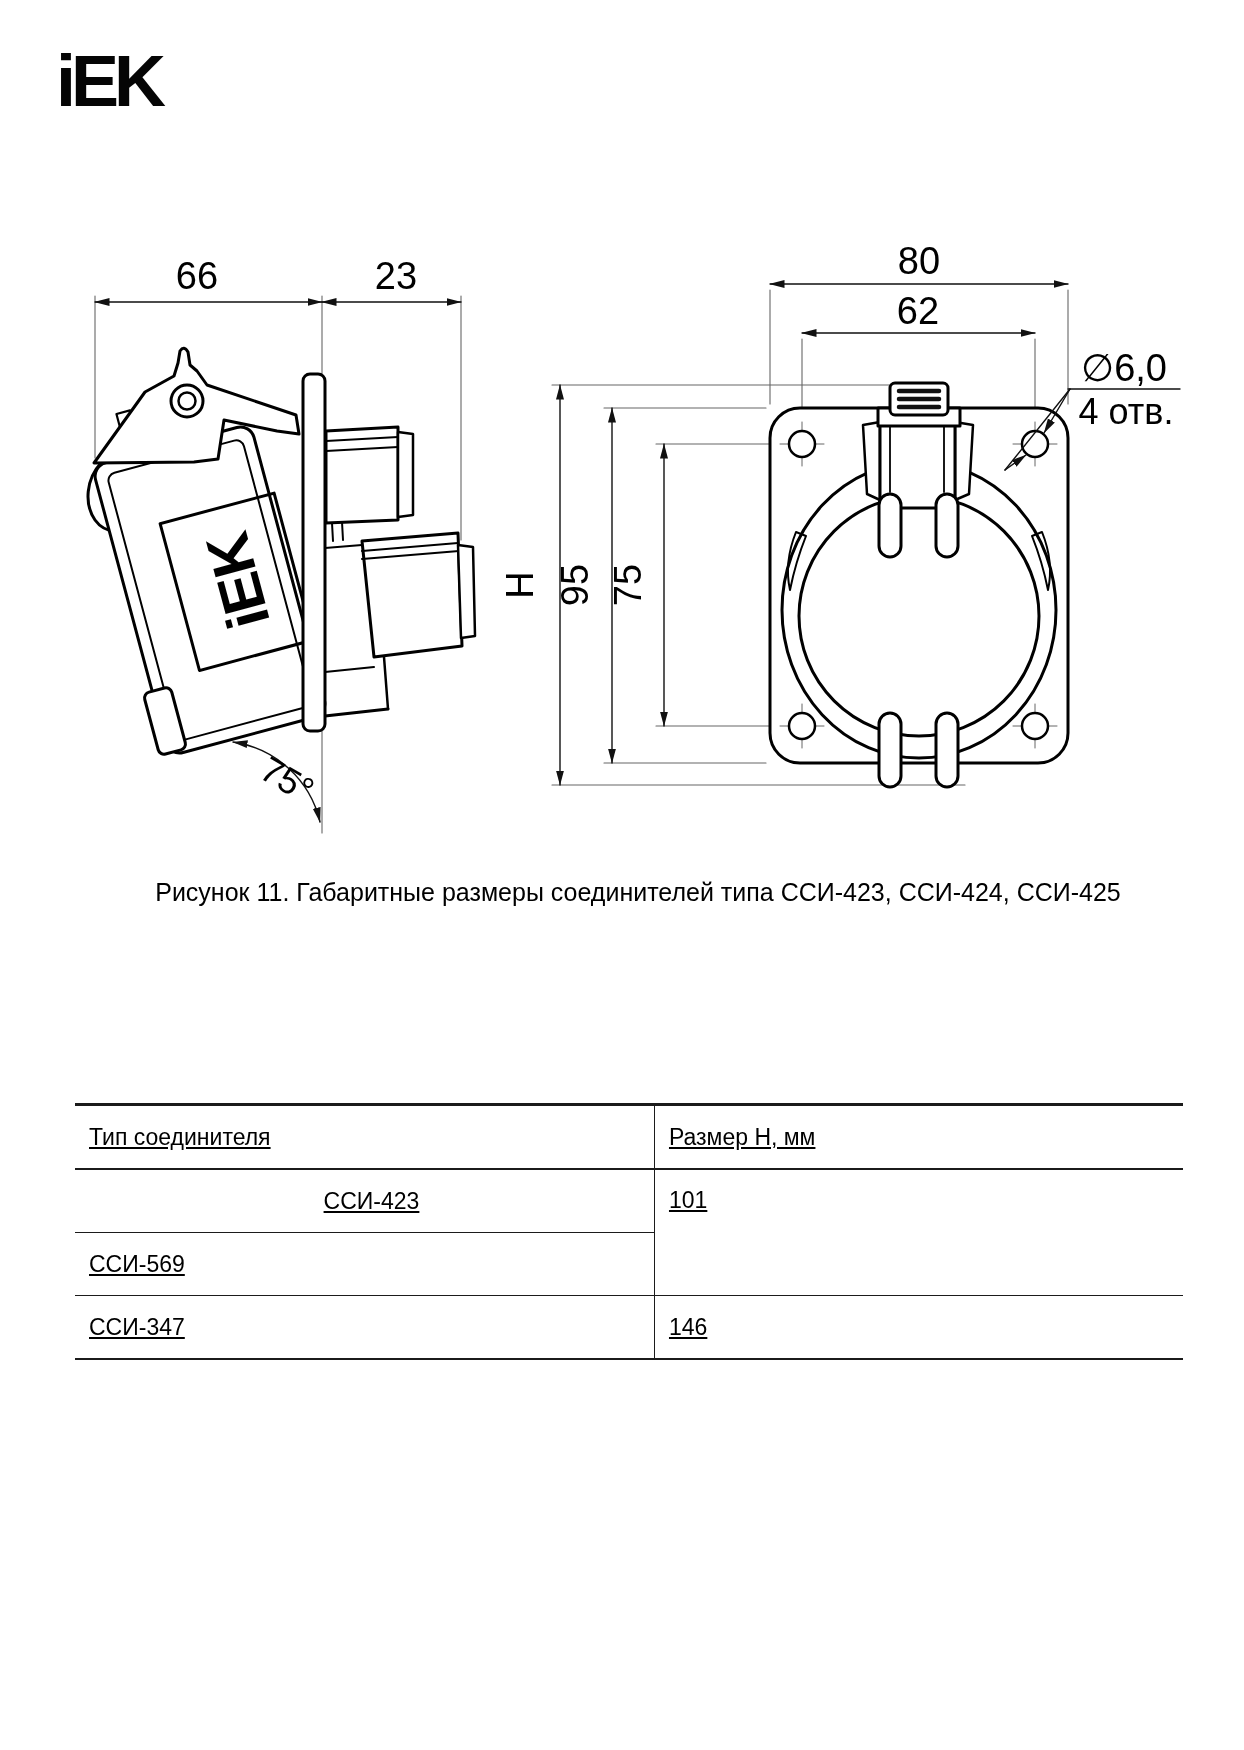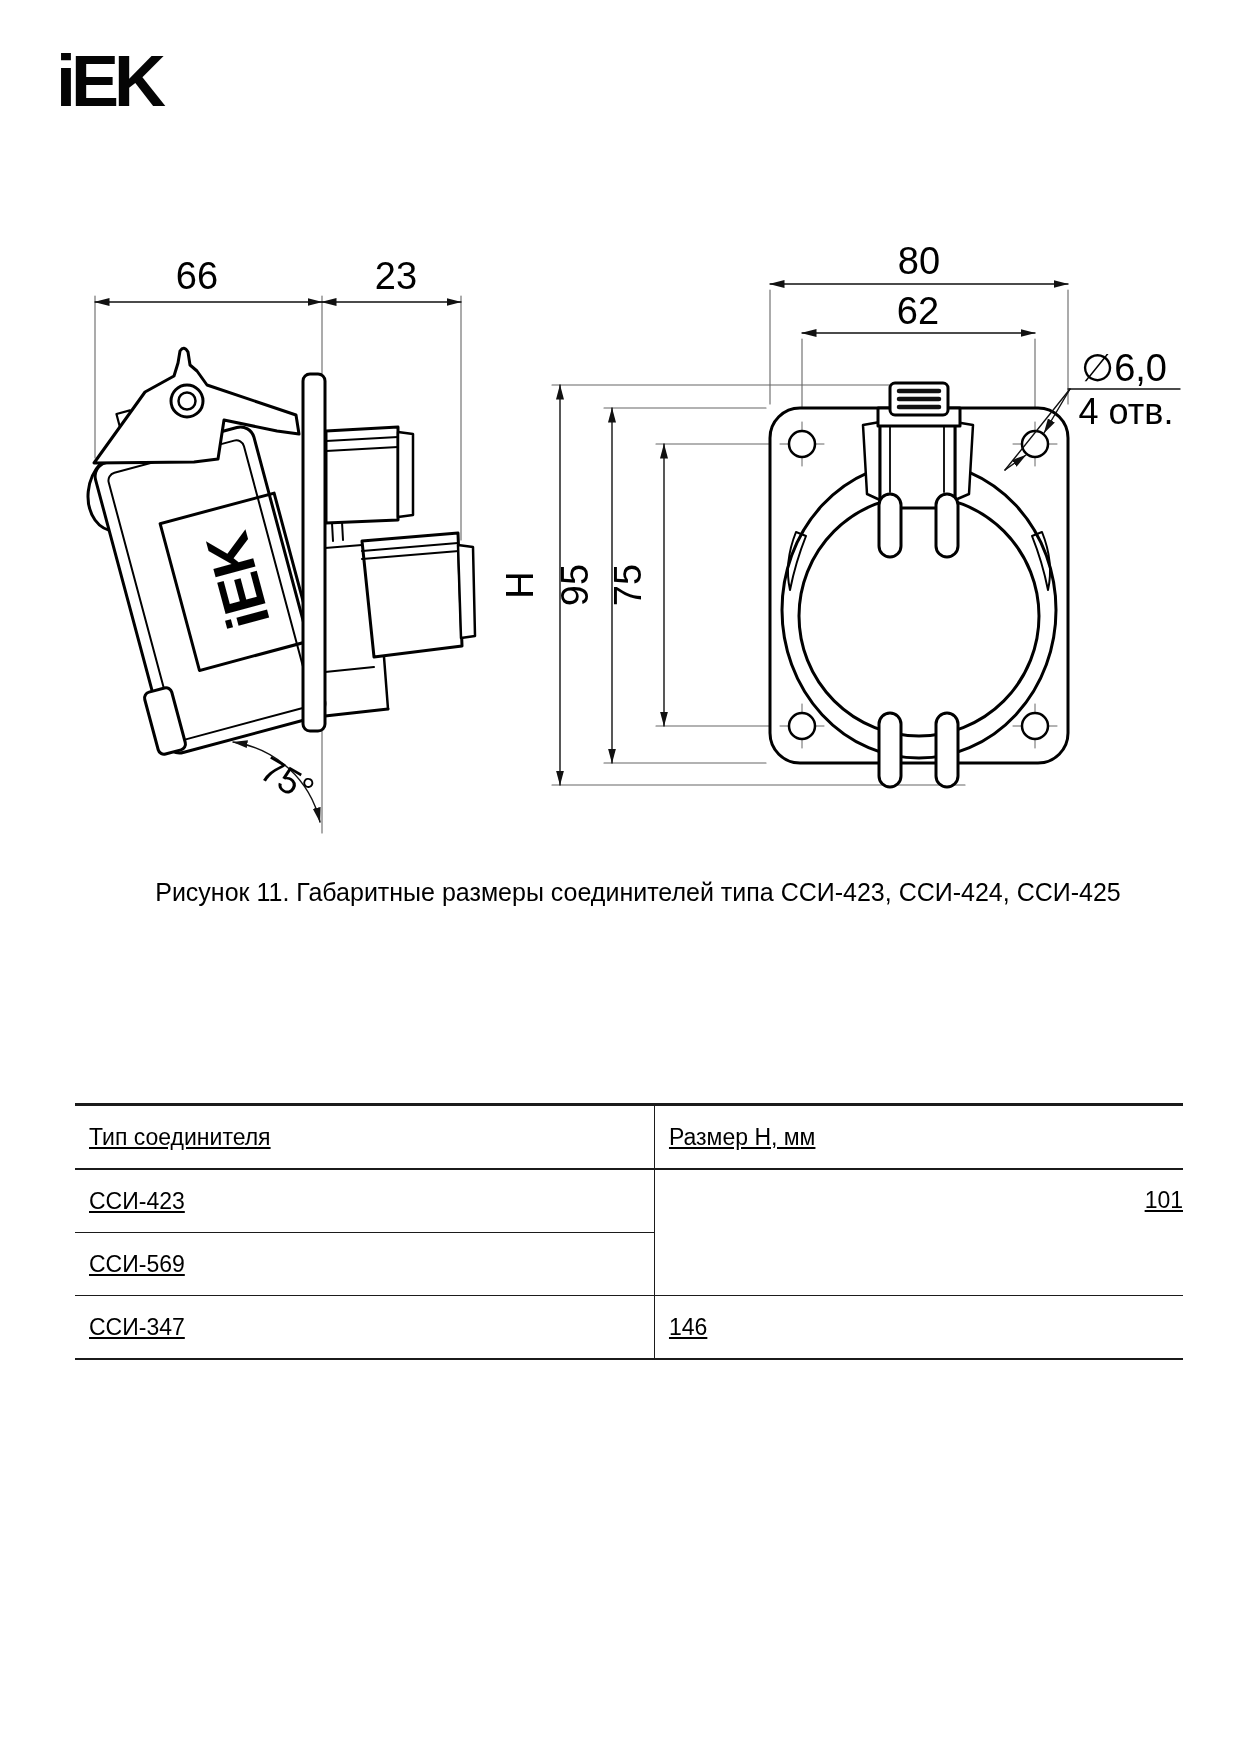--- a/index.html
+++ b/index.html
@@ -20,23 +20,23 @@
     position:absolute;left:75px;top:1103px;width:1108px;
     border-collapse:collapse;table-layout:fixed;font-size:23px;
   }
   .spec-table td{
     vertical-align:middle;padding:0 0 0 14px;height:62px;
     border:none;
     text-decoration:underline;
   }
   .spec-table .head td{border-top:3px solid #1b1b1b;border-bottom:2px solid #1b1b1b;height:62px;}
   .spec-table .vline{border-left:1.5px solid #1b1b1b;margin-left:32px;}
-  .spec-table .r1 .c1{border-bottom:1.5px solid #1b1b1b;}
+  .spec-table .r1 .c1{border-bottom:1.5px solid #1b1b1b;text-align:center;}
   .spec-table .r2 .c1{border-bottom:1.5px solid #1b1b1b;}
-  .spec-table .merged{vertical-align:top;padding-top:17px;border-bottom:1.5px solid #1b1b1b;text-align:right;}
+  .spec-table .merged{vertical-align:top;padding-top:17px;border-bottom:1.5px solid #1b1b1b;}
   .spec-table .r3 td{border-bottom:2px solid #1b1b1b;}
   svg text{font-family:"Liberation Sans",sans-serif;fill:#000;}
 </style>
 </head>
 <body>
 
 <div class="logo">iEK</div>
 
 <svg class="drawing-svg" width="1244" height="930" viewBox="0 0 1244 930">
   <defs>

